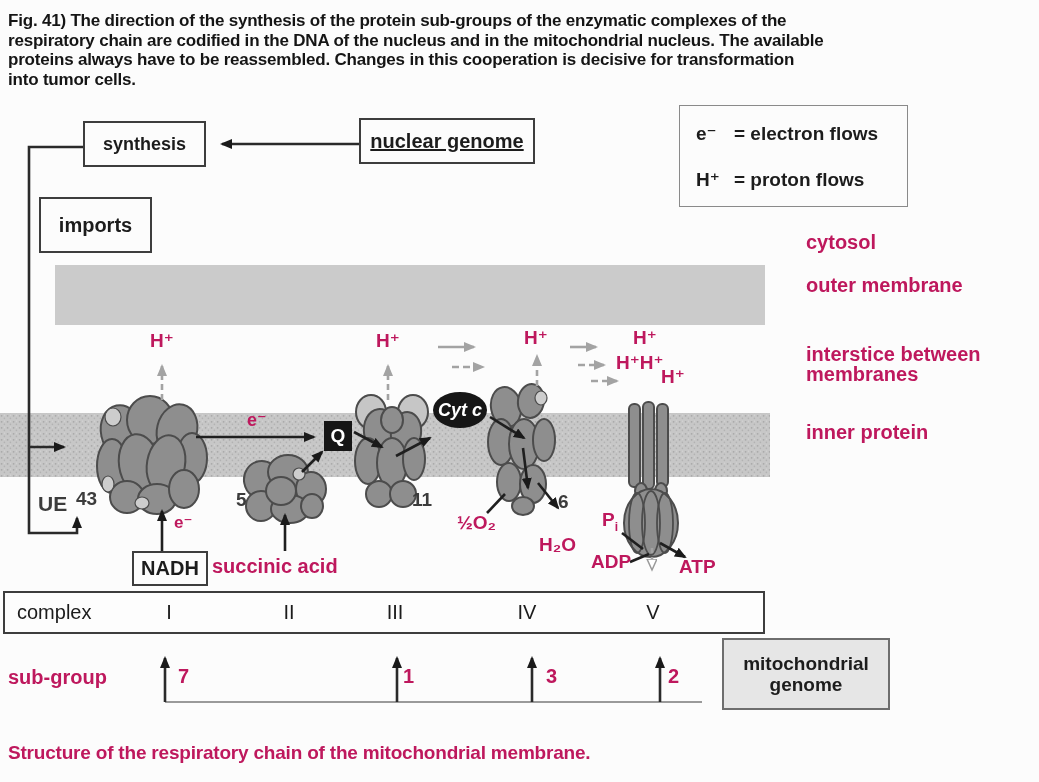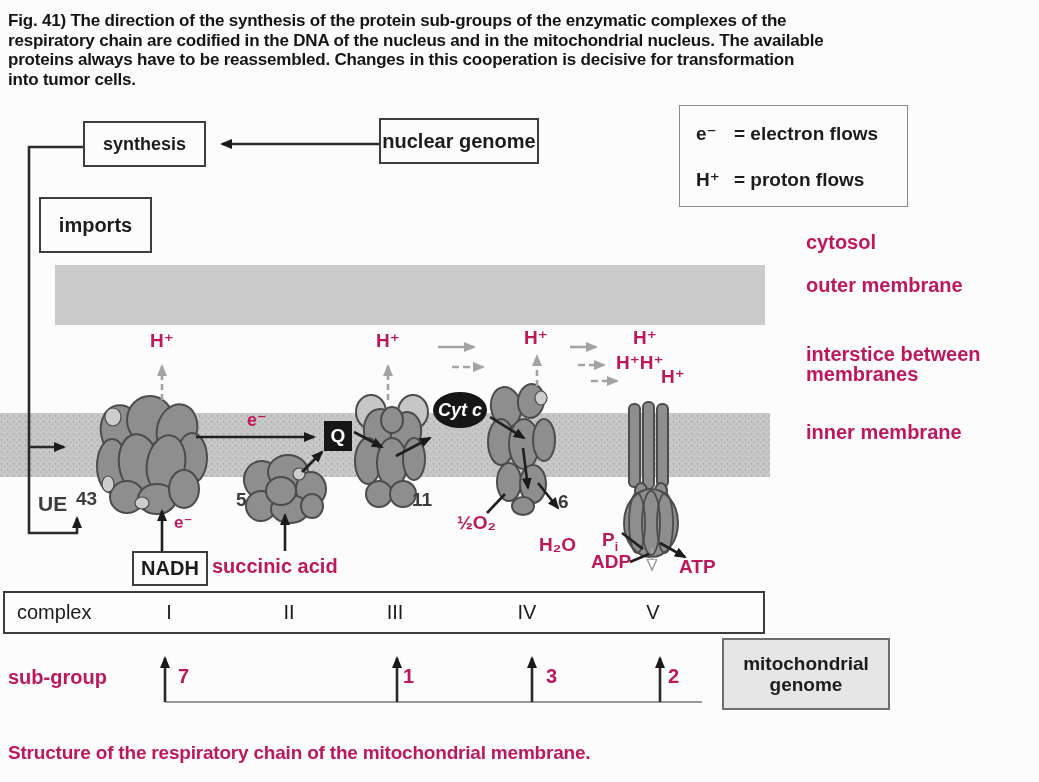--- a/index.html
+++ b/index.html
@@ -194,21 +194,21 @@
       <line x1="165" y1="702" x2="165" y2="658" marker-end="url(#ab)"></line>
       <line x1="397" y1="702" x2="397" y2="658" marker-end="url(#ab)"></line>
       <line x1="532" y1="702" x2="532" y2="658" marker-end="url(#ab)"></line>
       <line x1="660" y1="702" x2="660" y2="658" marker-end="url(#ab)"></line>
     </g>
   </svg>
 
   <div class="obox" style="left:83px;top:121px;width:123px;height:46px;font-size:18px;">
     <span>synthesis</span>
   </div>
-  <div class="obox" style="left:379px;top:118px;width:160px;height:46px;font-size:20px;">
+  <div class="obox" style="left:359px;top:118px;width:176px;height:46px;font-size:20px;text-decoration:underline;">
     <span>nuclear genome</span>
   </div>
   <div class="obox" style="left:39px;top:197px;width:113px;height:56px;font-size:20px;">
     <span>imports</span>
   </div>
 
   <div class="legend">
     <div class="row" style="top:16px;">
       <span class="sym">e⁻</span><span>= electron flows</span>
     </div>
@@ -216,21 +216,21 @@
       <span class="sym">H⁺</span><span>= proton flows</span>
     </div>
   </div>
 
   <div class="lbl" style="left:806px;top:231px;font-size:20px;">cytosol</div>
   <div class="lbl" style="left:806px;top:274px;font-size:20px;">outer membrane</div>
   <div class="lbl" style="left:806px;top:344px;font-size:20px;line-height:20px;">
     <div>interstice between</div>
     <div>membranes</div>
   </div>
-  <div class="lbl" style="left:806px;top:421px;font-size:20px;">inner membrane</div>
+  <div class="lbl" style="left:806px;top:421px;font-size:20px;">inner protein</div>
 
   <div class="lbl" style="left:150px;top:329px;font-size:19px;">H⁺</div>
   <div class="lbl" style="left:376px;top:329px;font-size:19px;">H⁺</div>
   <div class="lbl" style="left:524px;top:326px;font-size:19px;">H⁺</div>
   <div class="lbl" style="left:633px;top:326px;font-size:19px;">H⁺</div>
   <div class="lbl" style="left:616px;top:351px;font-size:19px;">H⁺H⁺</div>
   <div class="lbl" style="left:661px;top:365px;font-size:19px;">H⁺</div>
 
   <div class="lbl" style="left:247px;top:409px;font-size:18px;">e⁻</div>
   <div class="lbl" style="left:174px;top:512px;font-size:17px;">e⁻</div>
@@ -243,21 +243,21 @@
   <div class="lbl" style="left:236px;top:489px;font-size:19px;color:#3c3c3c;">5</div>
   <div class="lbl" style="left:412px;top:489px;font-size:19px;color:#3c3c3c;">11</div>
   <div class="lbl" style="left:558px;top:491px;font-size:19px;color:#3c3c3c;">6</div>
 
   <div class="obox" style="left:132px;top:551px;width:76px;height:35px;font-size:20px;border-width:2px;">
     <span>NADH</span>
   </div>
   <div class="lbl" style="left:212px;top:555px;font-size:20px;">succinic acid</div>
   <div class="lbl" style="left:441px;top:512px;font-size:19px;margin-left:16px;">½O₂</div>
   <div class="lbl" style="left:539px;top:534px;font-size:19px;">H₂O</div>
-  <div class="lbl" style="left:602px;top:509px;font-size:19px;margin-top:20px;"><span>P</span><sub>i</sub></div>
+  <div class="lbl" style="left:602px;top:509px;font-size:19px;"><span>P</span><sub>i</sub></div>
   <div class="lbl" style="left:591px;top:551px;font-size:19px;">ADP</div>
   <div class="lbl" style="left:679px;top:556px;font-size:19px;">ATP</div>
 
   <div class="ctable">
     <span style="left:12px;">complex</span>
     <span class="num" style="left:164px;">I</span>
     <span class="num" style="left:284px;">II</span>
     <span class="num" style="left:390px;">III</span>
     <span class="num" style="left:522px;">IV</span>
     <span class="num" style="left:648px;">V</span>

